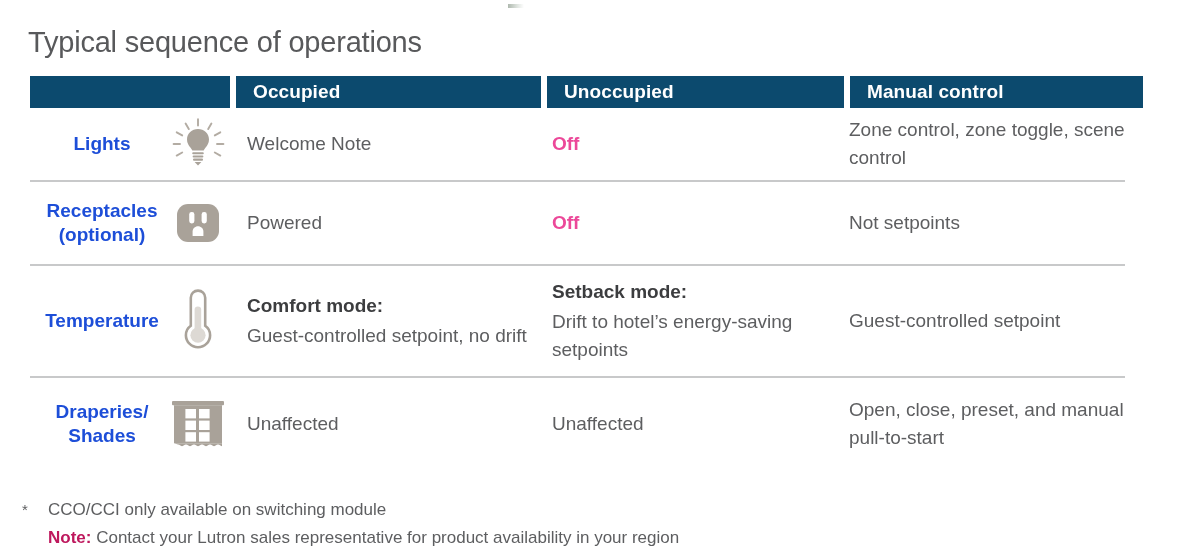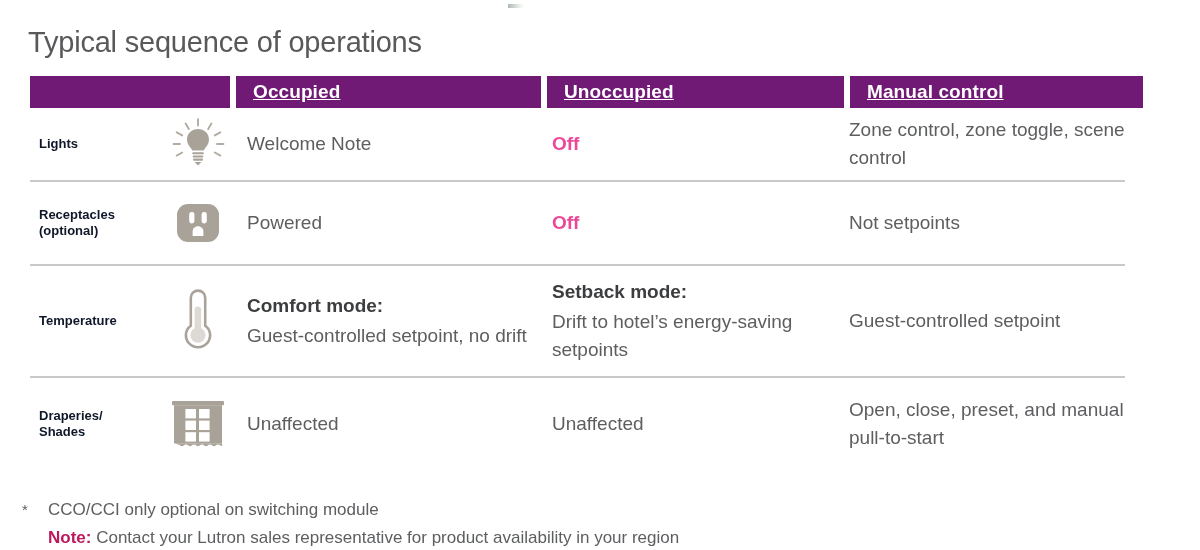--- a/index.html
+++ b/index.html
@@ -59,30 +59,29 @@
   }
 
   .col-label { width: 200px; flex: 0 0 200px; }
   .col-occ   { width: 305px; flex: 0 0 305px; }
   .col-unocc { width: 297px; flex: 0 0 297px; }
   .col-man   { width: 293px; flex: 0 0 293px; }
 
   
   .head-row { height: 32px; }
   .head-cell {
-    background: #701a75;
+    background: #0c4a6e;
     height: 32px;
     box-sizing: border-box;
     display: flex;
     align-items: center;
     color: #ffffff;
     font-size: 19px;
     font-weight: bold;
     letter-spacing: 0.1px;
-    text-decoration: underline;
   }
   .head-cell.spacer-gap { margin-right: 6px; }
   .head-cell .htext { padding-left: 17px; }
 
   
   .body-row {
     border-bottom: 2px solid #c8c9ca;
     display: flex;
     align-items: center;
   }
@@ -98,26 +97,27 @@
     height: 100%;
   }
 
   .label-cell {
     padding-left: 9px;
     padding-right: 0;
     justify-content: flex-start;
     gap: 0;
   }
   .label-text {
-    font-size: 13px;
+    font-size: 19px;
     font-weight: bold;
-    color: #0f172a;
+    color: #1d4ed8;
     line-height: 1.24;
     width: 126px;
     flex: 0 0 126px;
+    text-align: center;
   }
   .icon-wrap {
     width: 66px;
     flex: 0 0 66px;
     display: flex;
     align-items: center;
     justify-content: center;
   }
 
   .value-cell {
@@ -282,21 +282,21 @@
       <div class="cell col-occ value-cell">Unaffected</div>
       <div class="cell col-unocc value-cell">Unaffected</div>
       <div class="cell col-man value-cell">Open, close, preset, and manual pull-to-start</div>
     </div>
 
   </div>
 
   <div class="footnotes">
     <div class="fn-row">
       <span class="fn-mark">*</span>
-      <span class="fn-text">CCO/CCI only optional on switching module</span>
+      <span class="fn-text">CCO/CCI only available on switching module</span>
     </div>
     <div class="fn-row">
       <span class="fn-mark"></span>
       <span class="fn-text"><b>Note:</b> <span>Contact your Lutron sales representative for product availability in your region</span></span>
     </div>
   </div>
 
 </div>
 
 </body></html>

